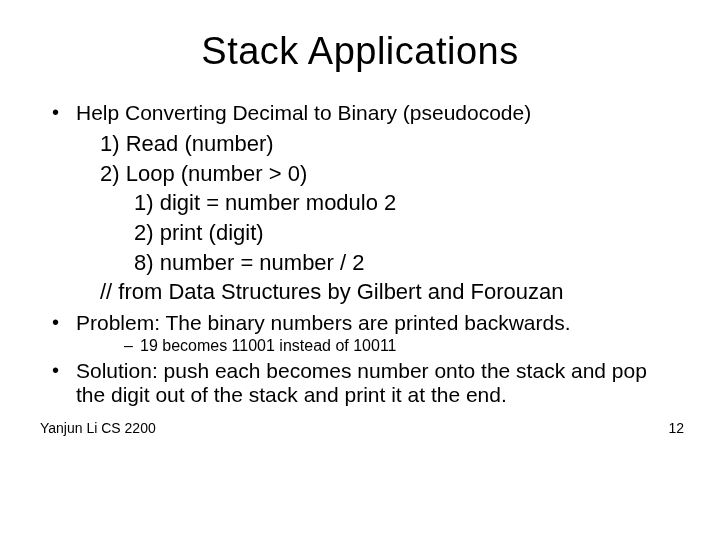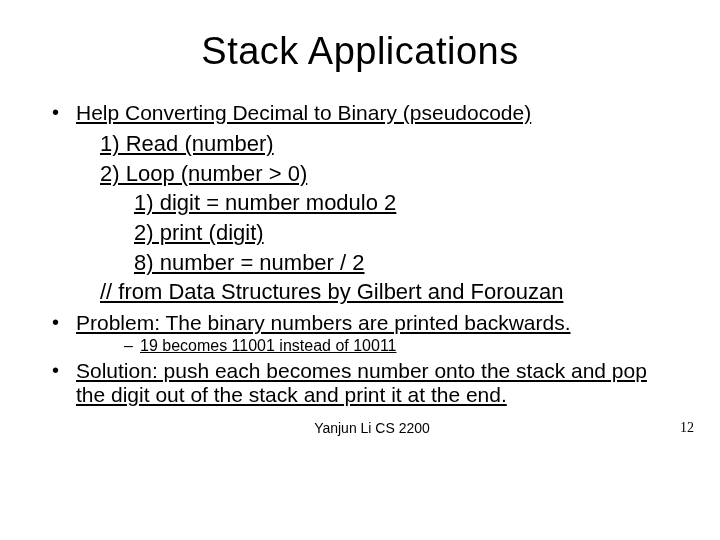--- a/index.html
+++ b/index.html
@@ -22,21 +22,20 @@
     text-align: center;
     font-size: 38px;
     font-weight: 400;
     margin: 10px 0 28px 0;
     letter-spacing: 0.5px;
   }
   ul.top {
     list-style: none;
     padding: 0;
     margin: 0 0 8px 12px;
-    text-decoration: underline;
   }
   ul.top > li {
     font-size: 21px;
     margin-bottom: 2px;
     position: relative;
     padding-left: 24px;
   }
   ul.top > li::before {
     content: "•";
     position: absolute;
@@ -60,30 +59,28 @@
     content: "–";
     position: absolute;
     left: 0;
     top: 0;
   }
   .footer-center {
     position: absolute;
     bottom: 20px;
     left: 0;
     right: 16px;
-    text-align: center;
     font-size: 14px;
     padding-left: 40px;
   }
   .footer-right {
     position: absolute;
     bottom: 20px;
-    right: 26px;
+    right: 36px;
     font-size: 14px;
-    font-family: Liberation Serif, serif;
   }
 </style>
 </head>
 <body>
 
 <div class="slide">
 
   <div class="title">Stack Applications</div>
 
   <ul class="top">

